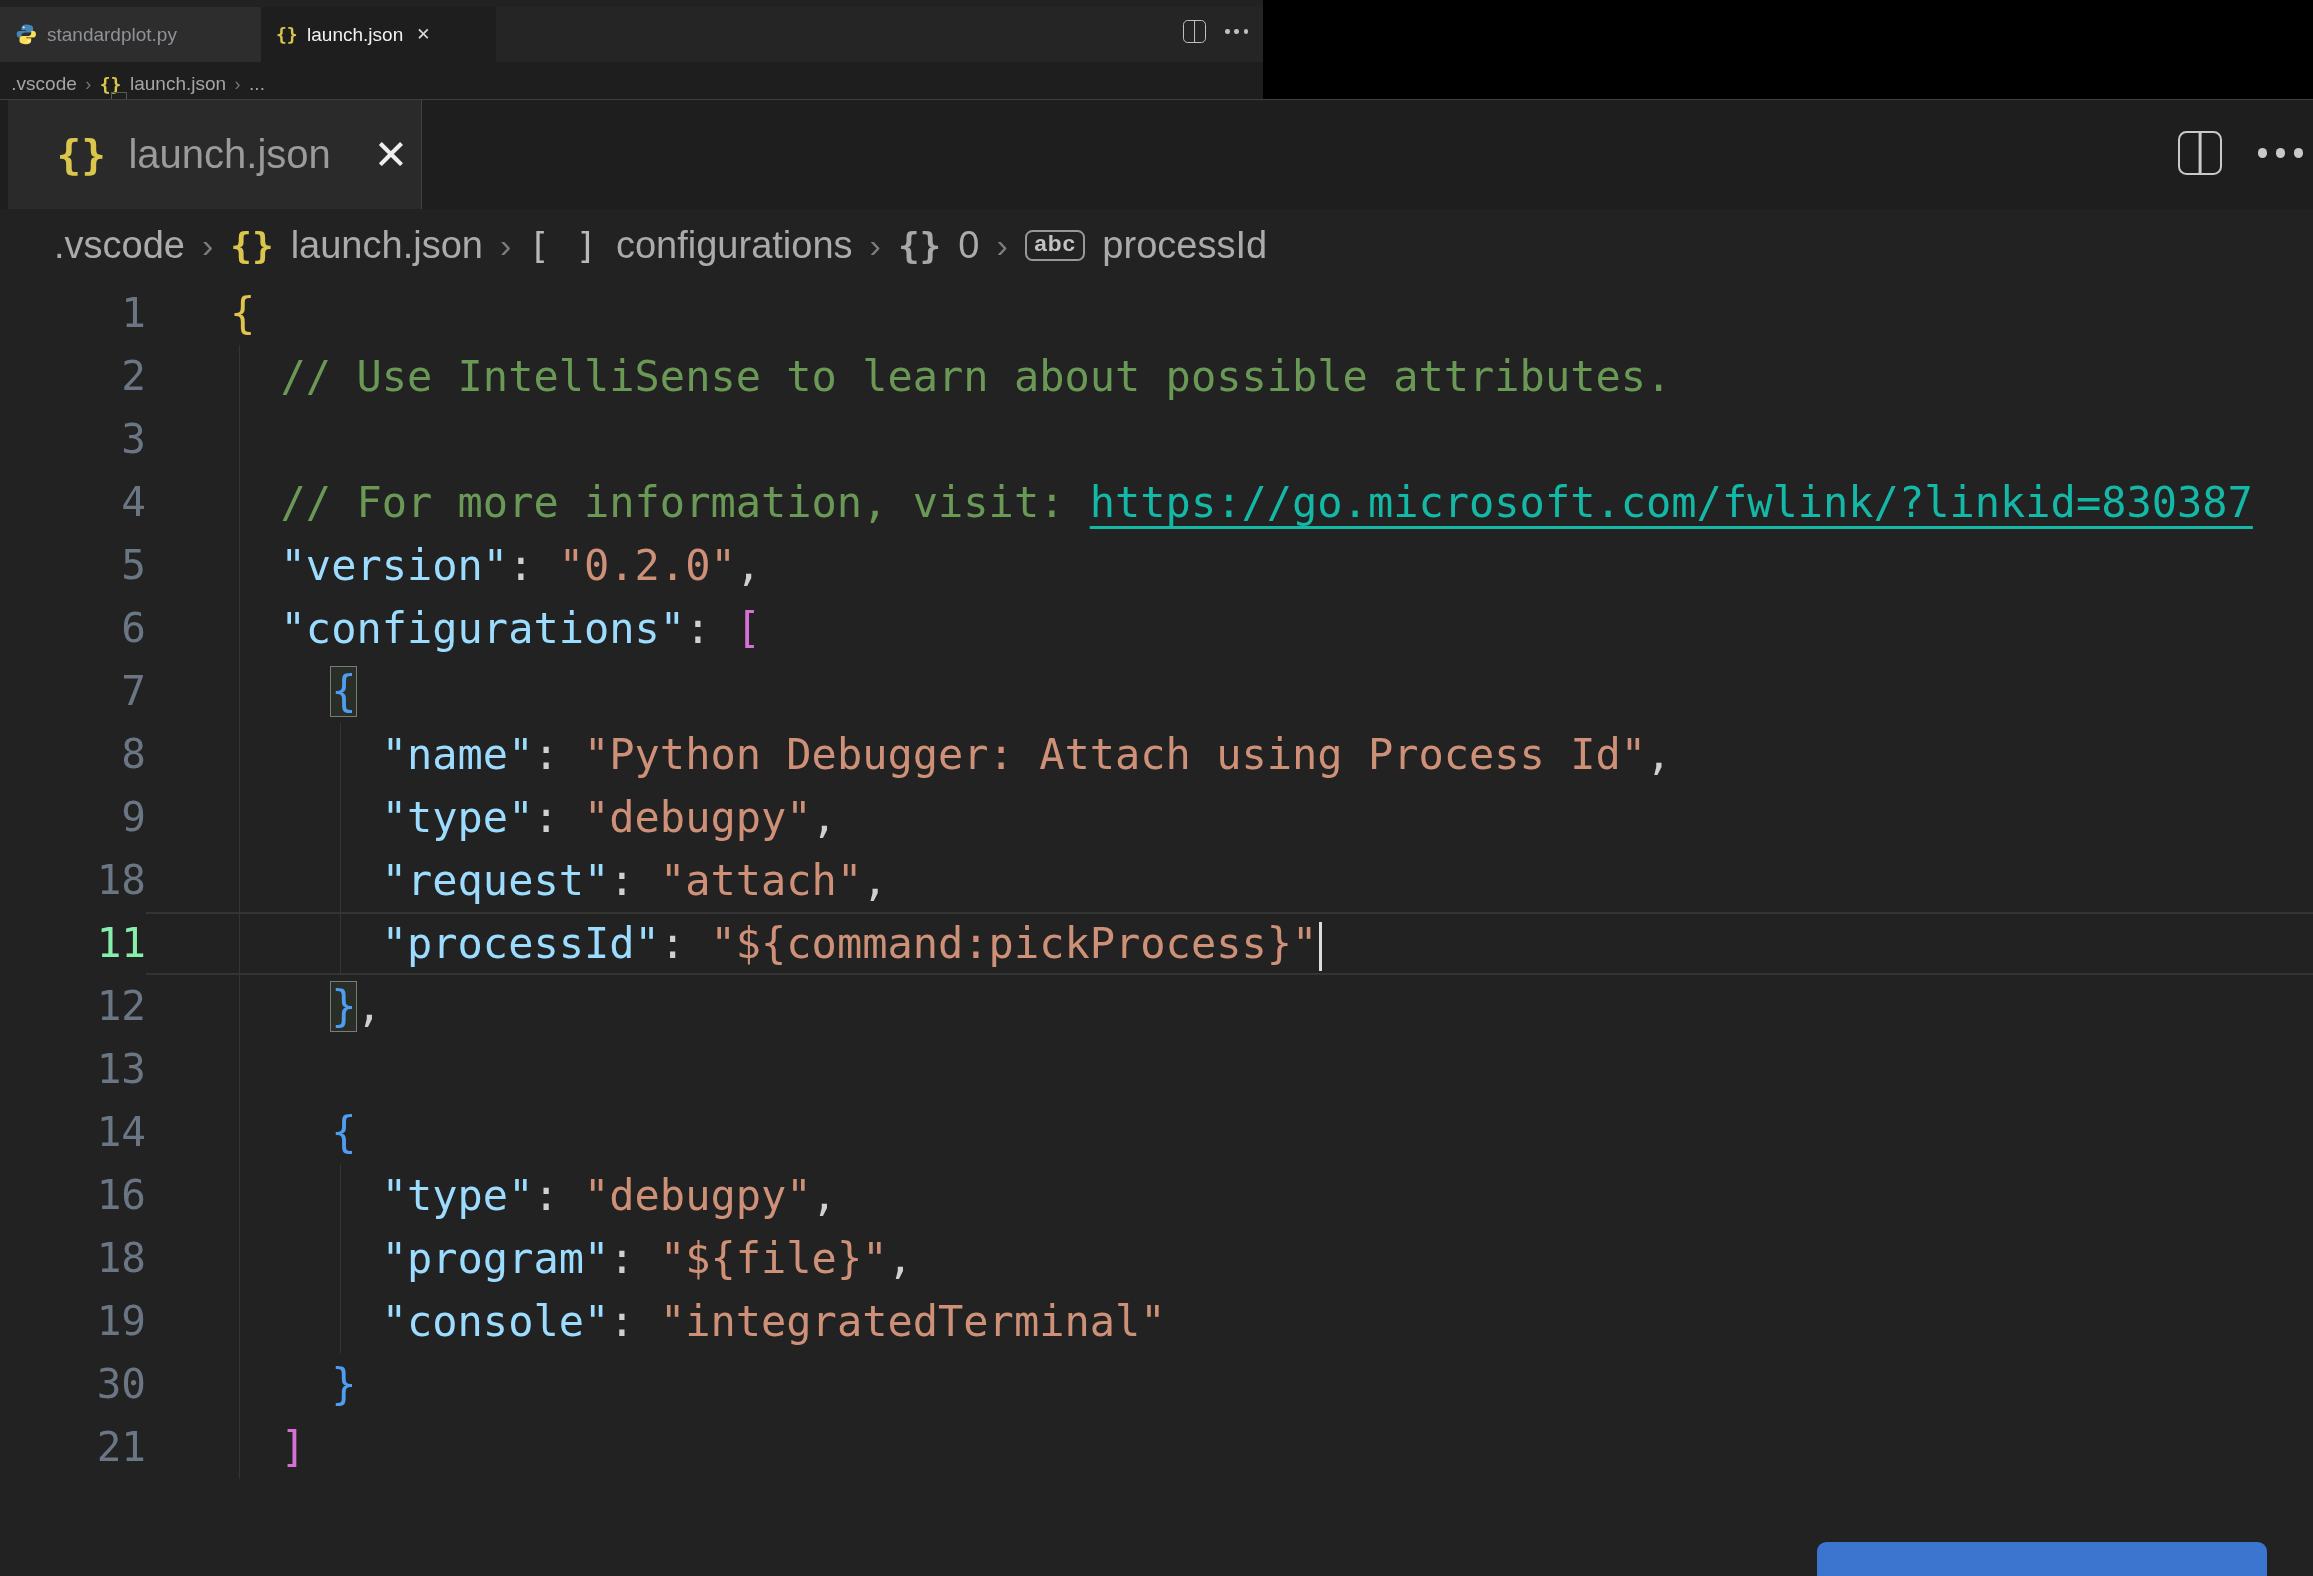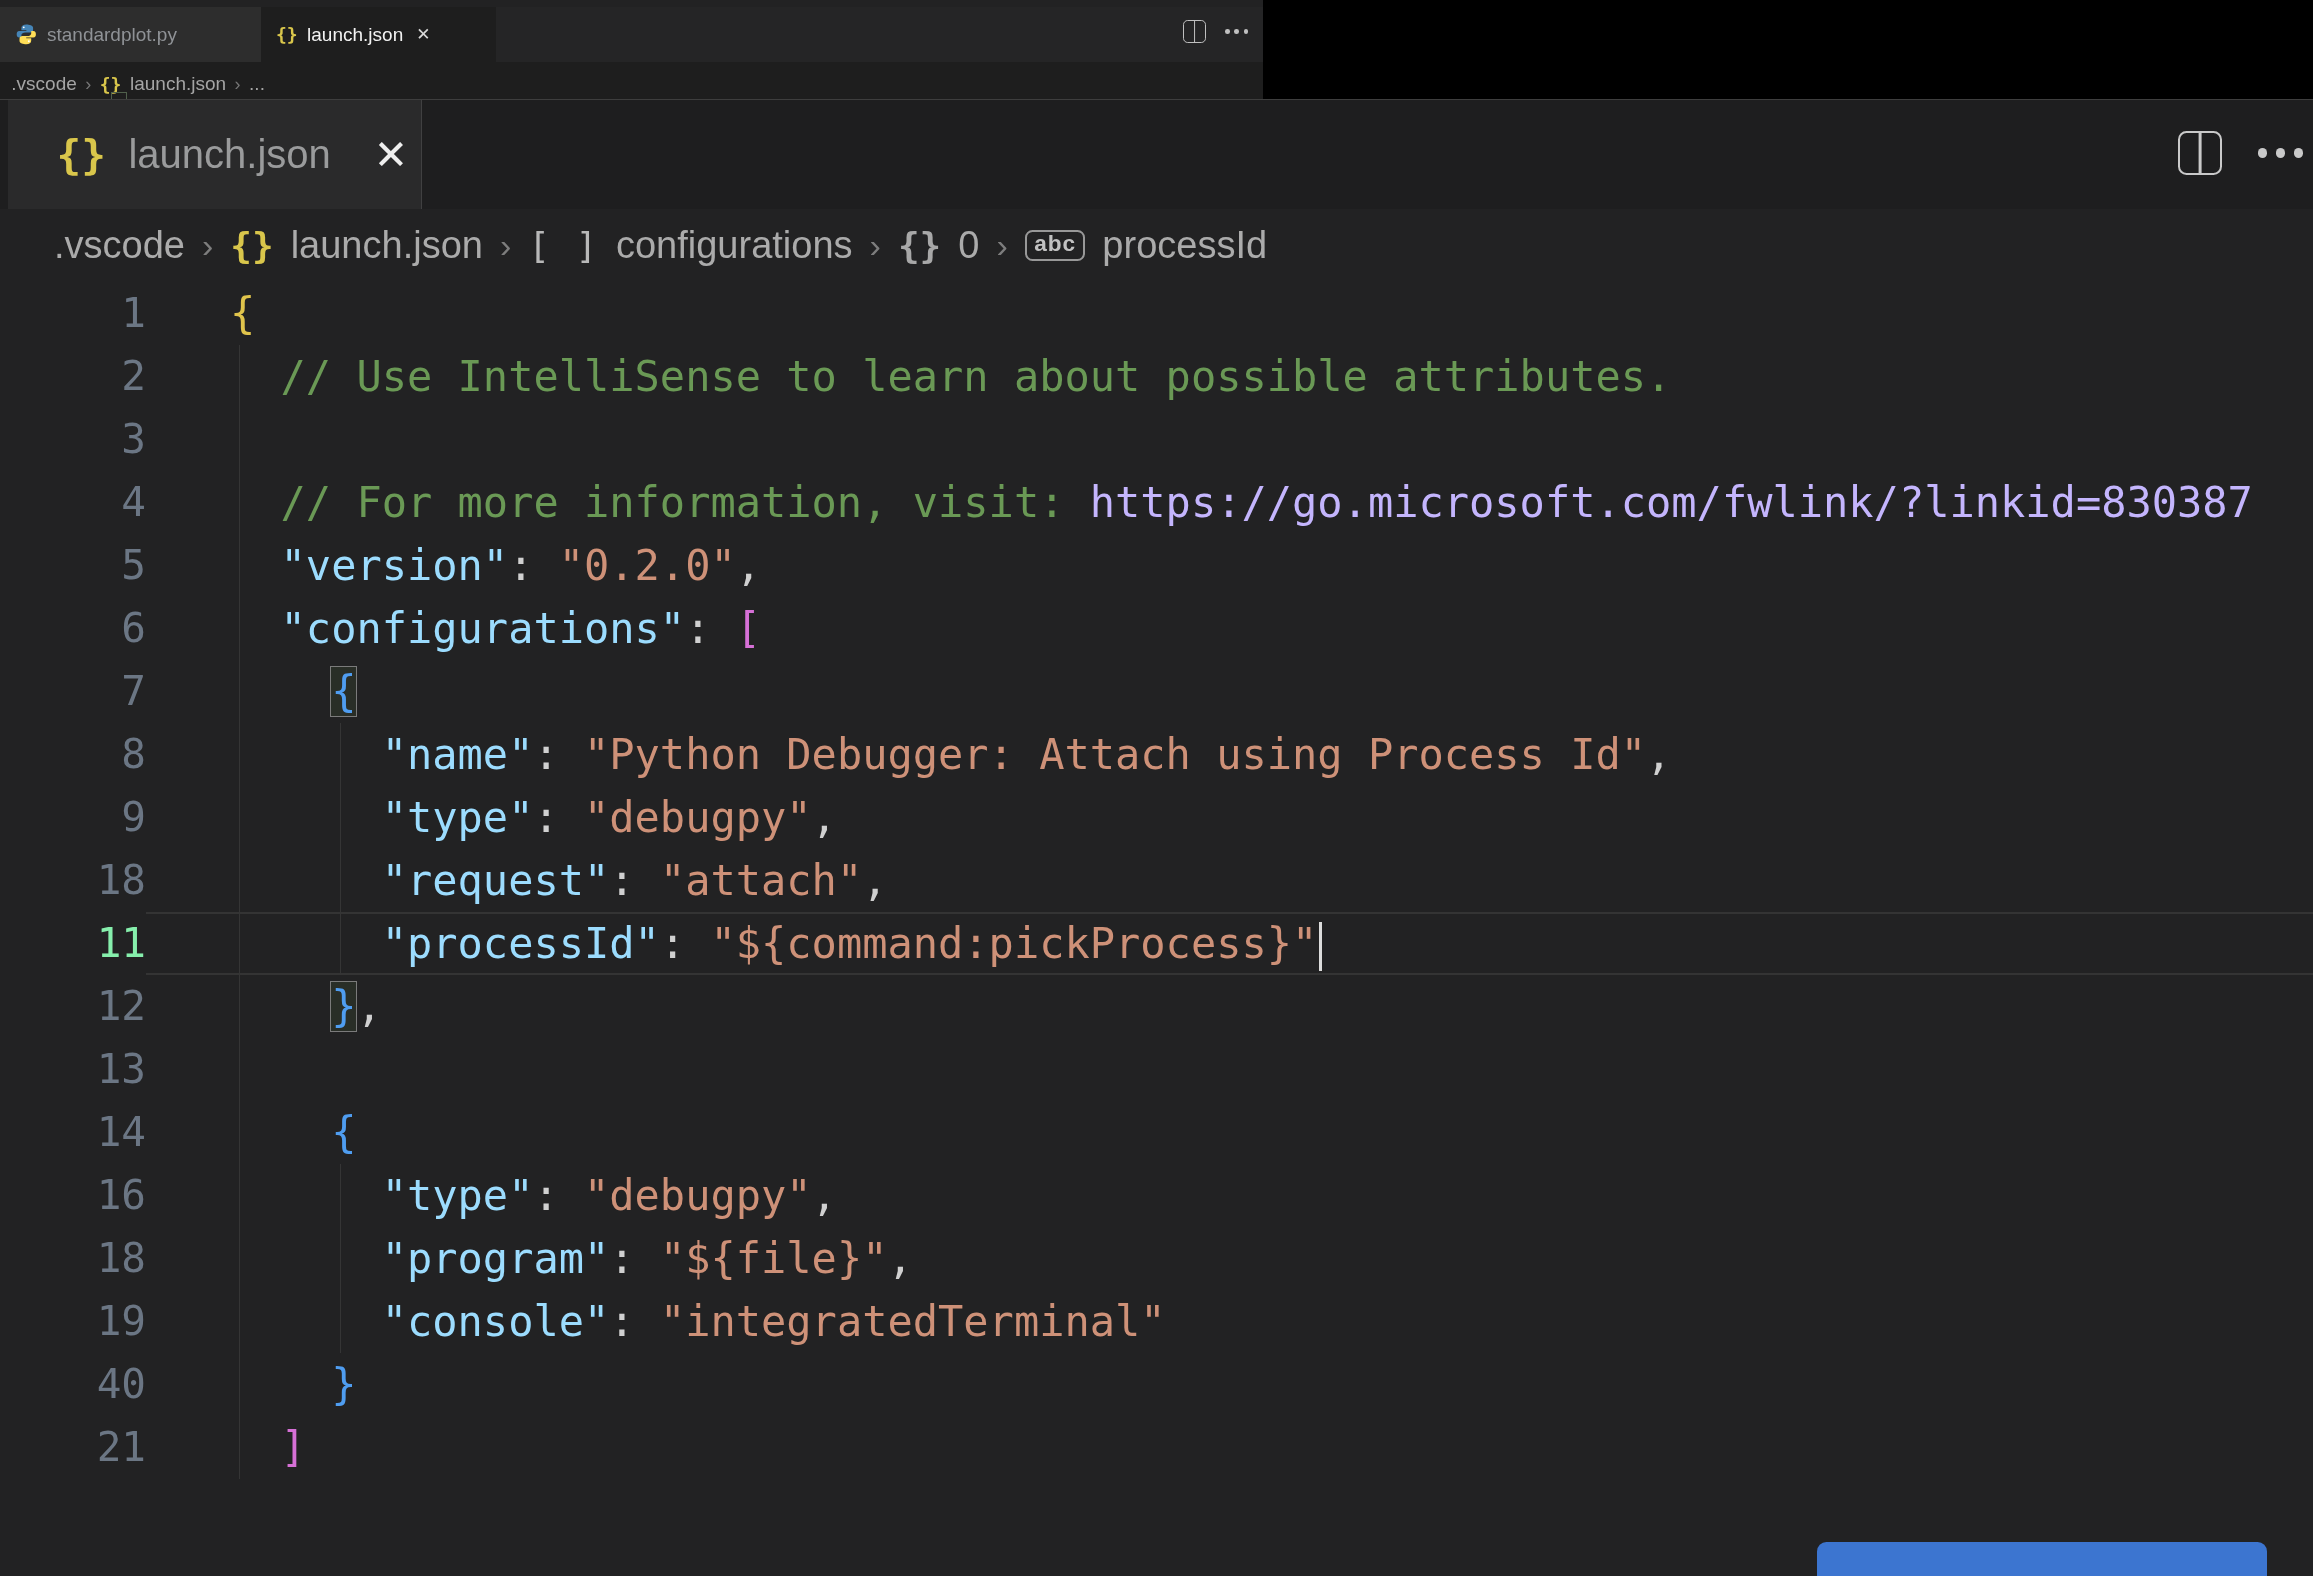--- a/index.html
+++ b/index.html
@@ -65,21 +65,21 @@
   .g{position:absolute;top:0;bottom:0;width:0;border-left:1.9px solid #353535;}
   .g0{left:93px;}
   .g4{left:calc(93px + 4ch);}
   .c-prop{color:#9cdcfe;}
   .c-str{color:#ce9178;}
   .c-com{color:#6a9955;}
   .c-pun{color:#d0d0d0;}
   .c-b1{color:#e0c44c;}
   .c-b2{color:#d670d6;}
   .c-b3{color:#4f9df0;}
-  .c-link{color:#c4b5fd;text-underline-offset:8.5px;text-decoration-thickness:2.8px;}
+  .c-link{color:#14b8a6;text-decoration:underline;text-underline-offset:8.5px;text-decoration-thickness:2.8px;}
   .c-bm{outline:1.9px solid #7b7b7b;outline-offset:0.9px;background:rgba(94,134,66,.13);}
   .c-cursor{display:inline-block;width:2.8px;height:49px;background:#dcdcdc;vertical-align:middle;margin-left:1.9px;}
   
   .add-config{position:absolute;left:1817px;top:1542px;width:450px;height:38px;
     background:#3c75d0;border-radius:9.4px 9.4px 0 0;}
 </style>
 </head>
 <body>
 
 <div class="small-ui">
@@ -215,21 +215,21 @@
     </div>
     <div class="line">
       <span class="num">18</span>
       <div class="txt"><span class="g g0"></span><span class="g g4"></span><span class="c-ws">      </span><span class="c-prop">"program"</span><span class="c-pun">: </span><span class="c-str">"${file}"</span><span class="c-pun">,</span></div>
     </div>
     <div class="line">
       <span class="num">19</span>
       <div class="txt"><span class="g g0"></span><span class="g g4"></span><span class="c-ws">      </span><span class="c-prop">"console"</span><span class="c-pun">: </span><span class="c-str">"integratedTerminal"</span></div>
     </div>
     <div class="line">
-      <span class="num">40</span>
+      <span class="num">30</span>
       <div class="txt"><span class="g g0"></span><span class="c-ws">    </span><span class="c-b3">}</span></div>
     </div>
     <div class="line">
       <span class="num">21</span>
       <div class="txt"><span class="g g0"></span><span class="c-ws">  </span><span class="c-b2">]</span></div>
     </div>
   </div>
 
 <div class="add-config"></div>
 

